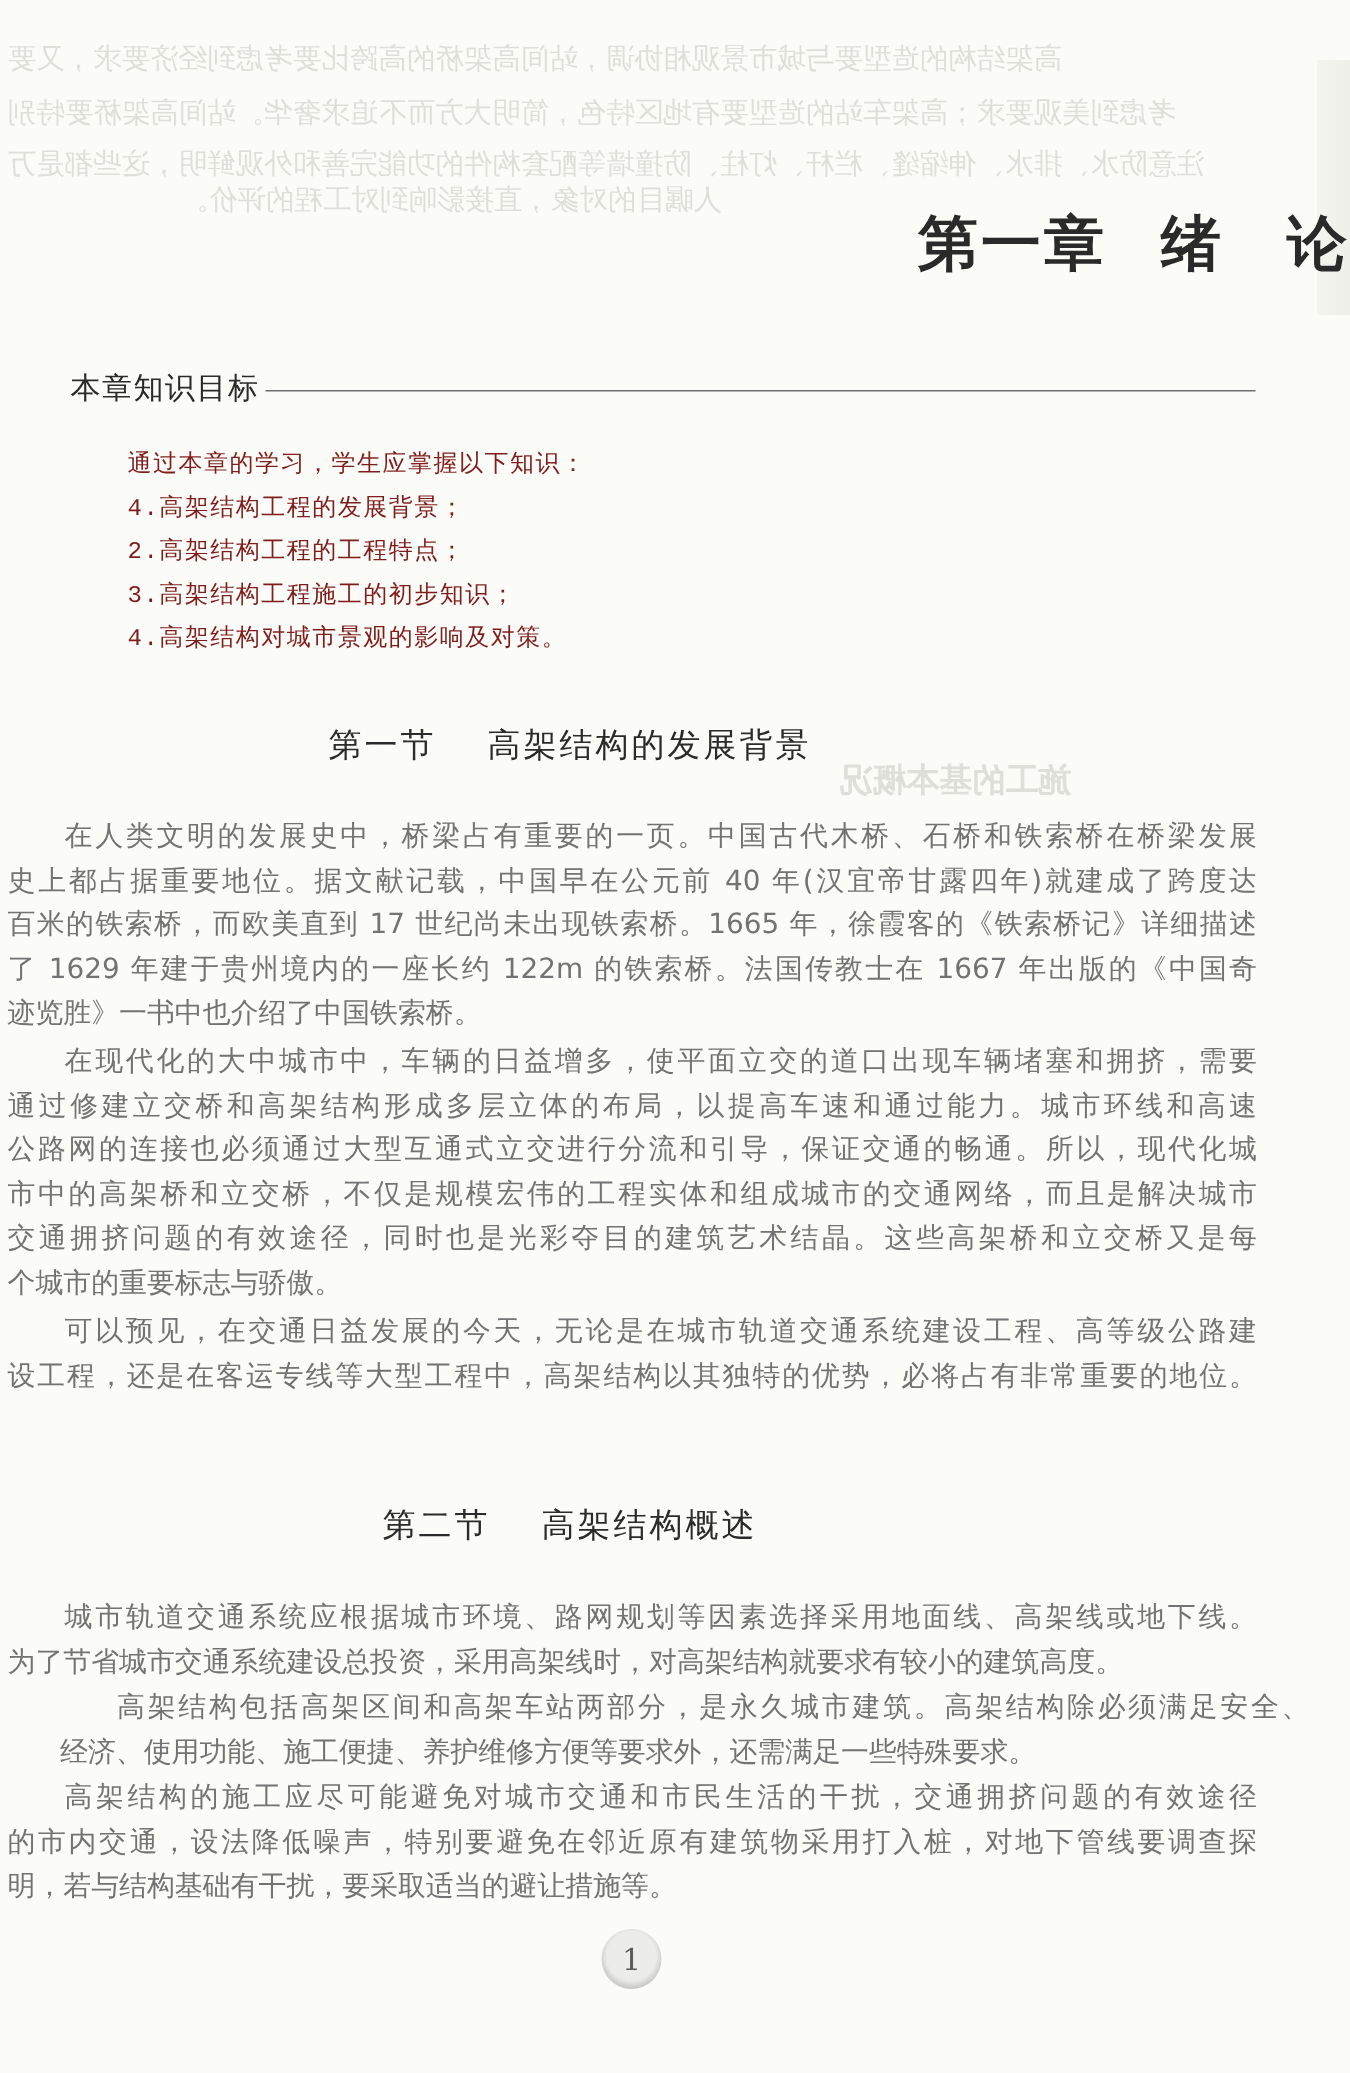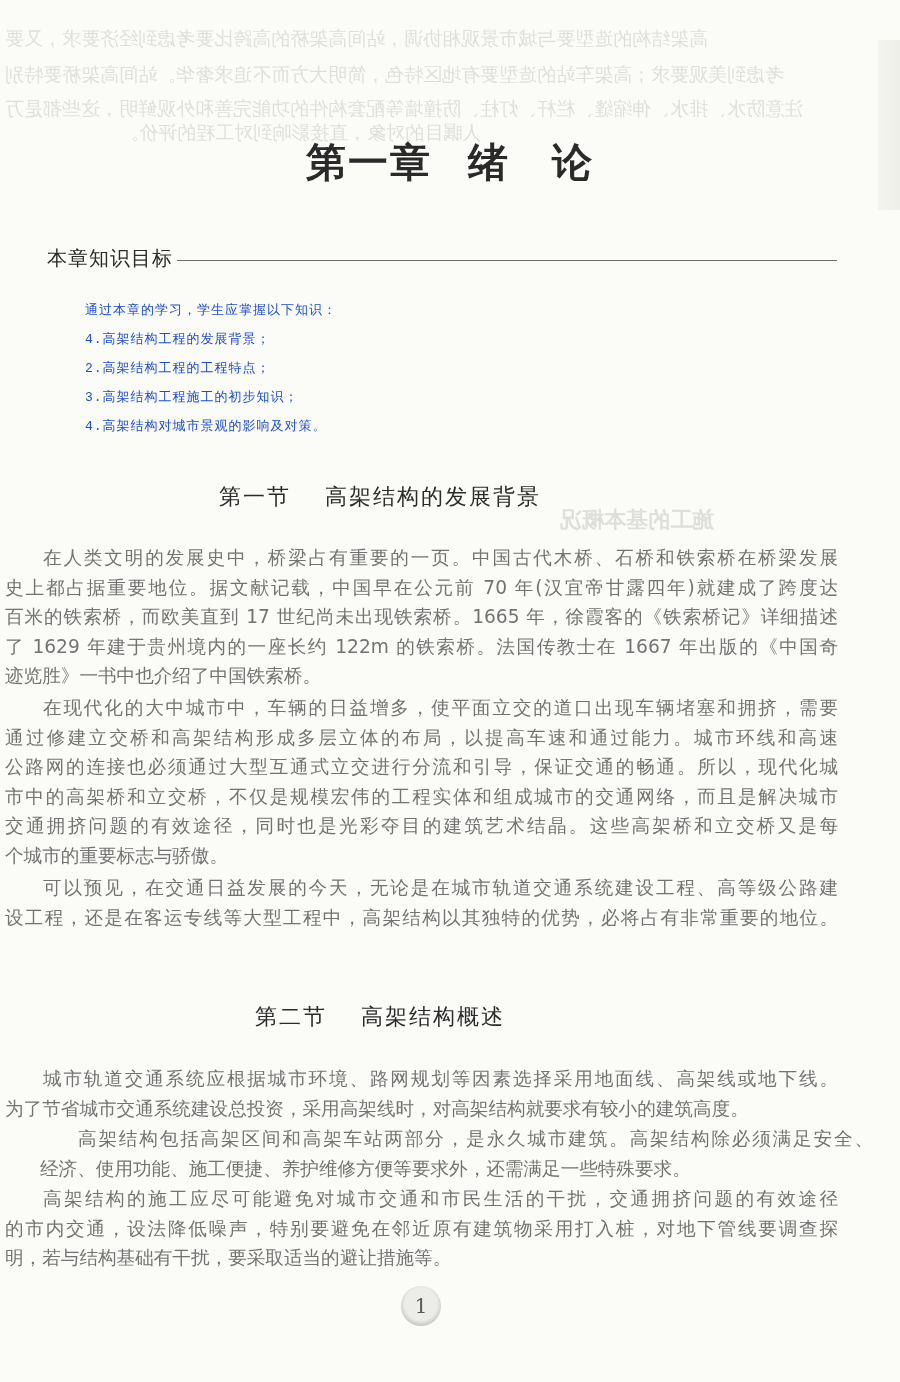--- a/index.html
+++ b/index.html
@@ -47,21 +47,21 @@
     left: 0;
     top: 0;
     width: 900px;
     height: 1382px;
   }
   .chapter-title {
     position: absolute;
     top: 135px;
     left: 0;
     width: 900px;
-    text-align: center;
+    text-align: right;
     font-family: "DejaVu Serif", "Liberation Serif", serif;
     font-weight: bold;
     font-size: 40px;
     letter-spacing: 2px;
     color: #2a2a2a;
   }
   .chapter-title .gap { display: inline-block; width: 36px; }
   .objectives-header {
     position: absolute;
     top: 245px;
@@ -83,22 +83,22 @@
     height: 0;
     border-top: 1.5px solid #6d6d6d;
     margin-left: 4px;
     margin-top: 4px;
   }
   .objectives {
     position: absolute;
     top: 296px;
     left: 85px;
     font-family: "Liberation Mono", "DejaVu Sans Mono", monospace;
-    font-size: 13px;
-    color: #1d4ed8;
+    font-size: 16px;
+    color: #7f1d1d;
     letter-spacing: 1px;
   }
   .objectives div {
     height: 29px;
     line-height: 29px;
     white-space: nowrap;
   }
   .section-title {
     position: absolute;
     left: 0;
@@ -180,21 +180,21 @@
     <div>3.高架结构工程施工的初步知识；</div>
     <div>4.高架结构对城市景观的影响及对策。</div>
   </div>
 
   <div class="section-title" style="top:482px;">
     <span>第一节</span><span class="gap"></span><span>高架结构的发展背景</span>
   </div>
 
   <div class="para" style="top:543px;">
     <span class="line indent">在人类文明的发展史中，桥梁占有重要的一页。中国古代木桥、石桥和铁索桥在桥梁发展</span>
-    <span class="line">史上都占据重要地位。据文献记载，中国早在公元前 70 年(汉宜帝甘露四年)就建成了跨度达</span>
+    <span class="line">史上都占据重要地位。据文献记载，中国早在公元前 40 年(汉宜帝甘露四年)就建成了跨度达</span>
     <span class="line">百米的铁索桥，而欧美直到 17 世纪尚未出现铁索桥。1665 年，徐霞客的《铁索桥记》详细描述</span>
     <span class="line">了 1629 年建于贵州境内的一座长约 122m 的铁索桥。法国传教士在 1667 年出版的《中国奇</span>
     <span class="line last">迹览胜》一书中也介绍了中国铁索桥。</span>
   </div>
 
   <div class="para" style="top:693px;">
     <span class="line indent">在现代化的大中城市中，车辆的日益增多，使平面立交的道口出现车辆堵塞和拥挤，需要</span>
     <span class="line">通过修建立交桥和高架结构形成多层立体的布局，以提高车速和通过能力。城市环线和高速</span>
     <span class="line">公路网的连接也必须通过大型互通式立交进行分流和引导，保证交通的畅通。所以，现代化城</span>
     <span class="line">市中的高架桥和立交桥，不仅是规模宏伟的工程实体和组成城市的交通网络，而且是解决城市</span>

